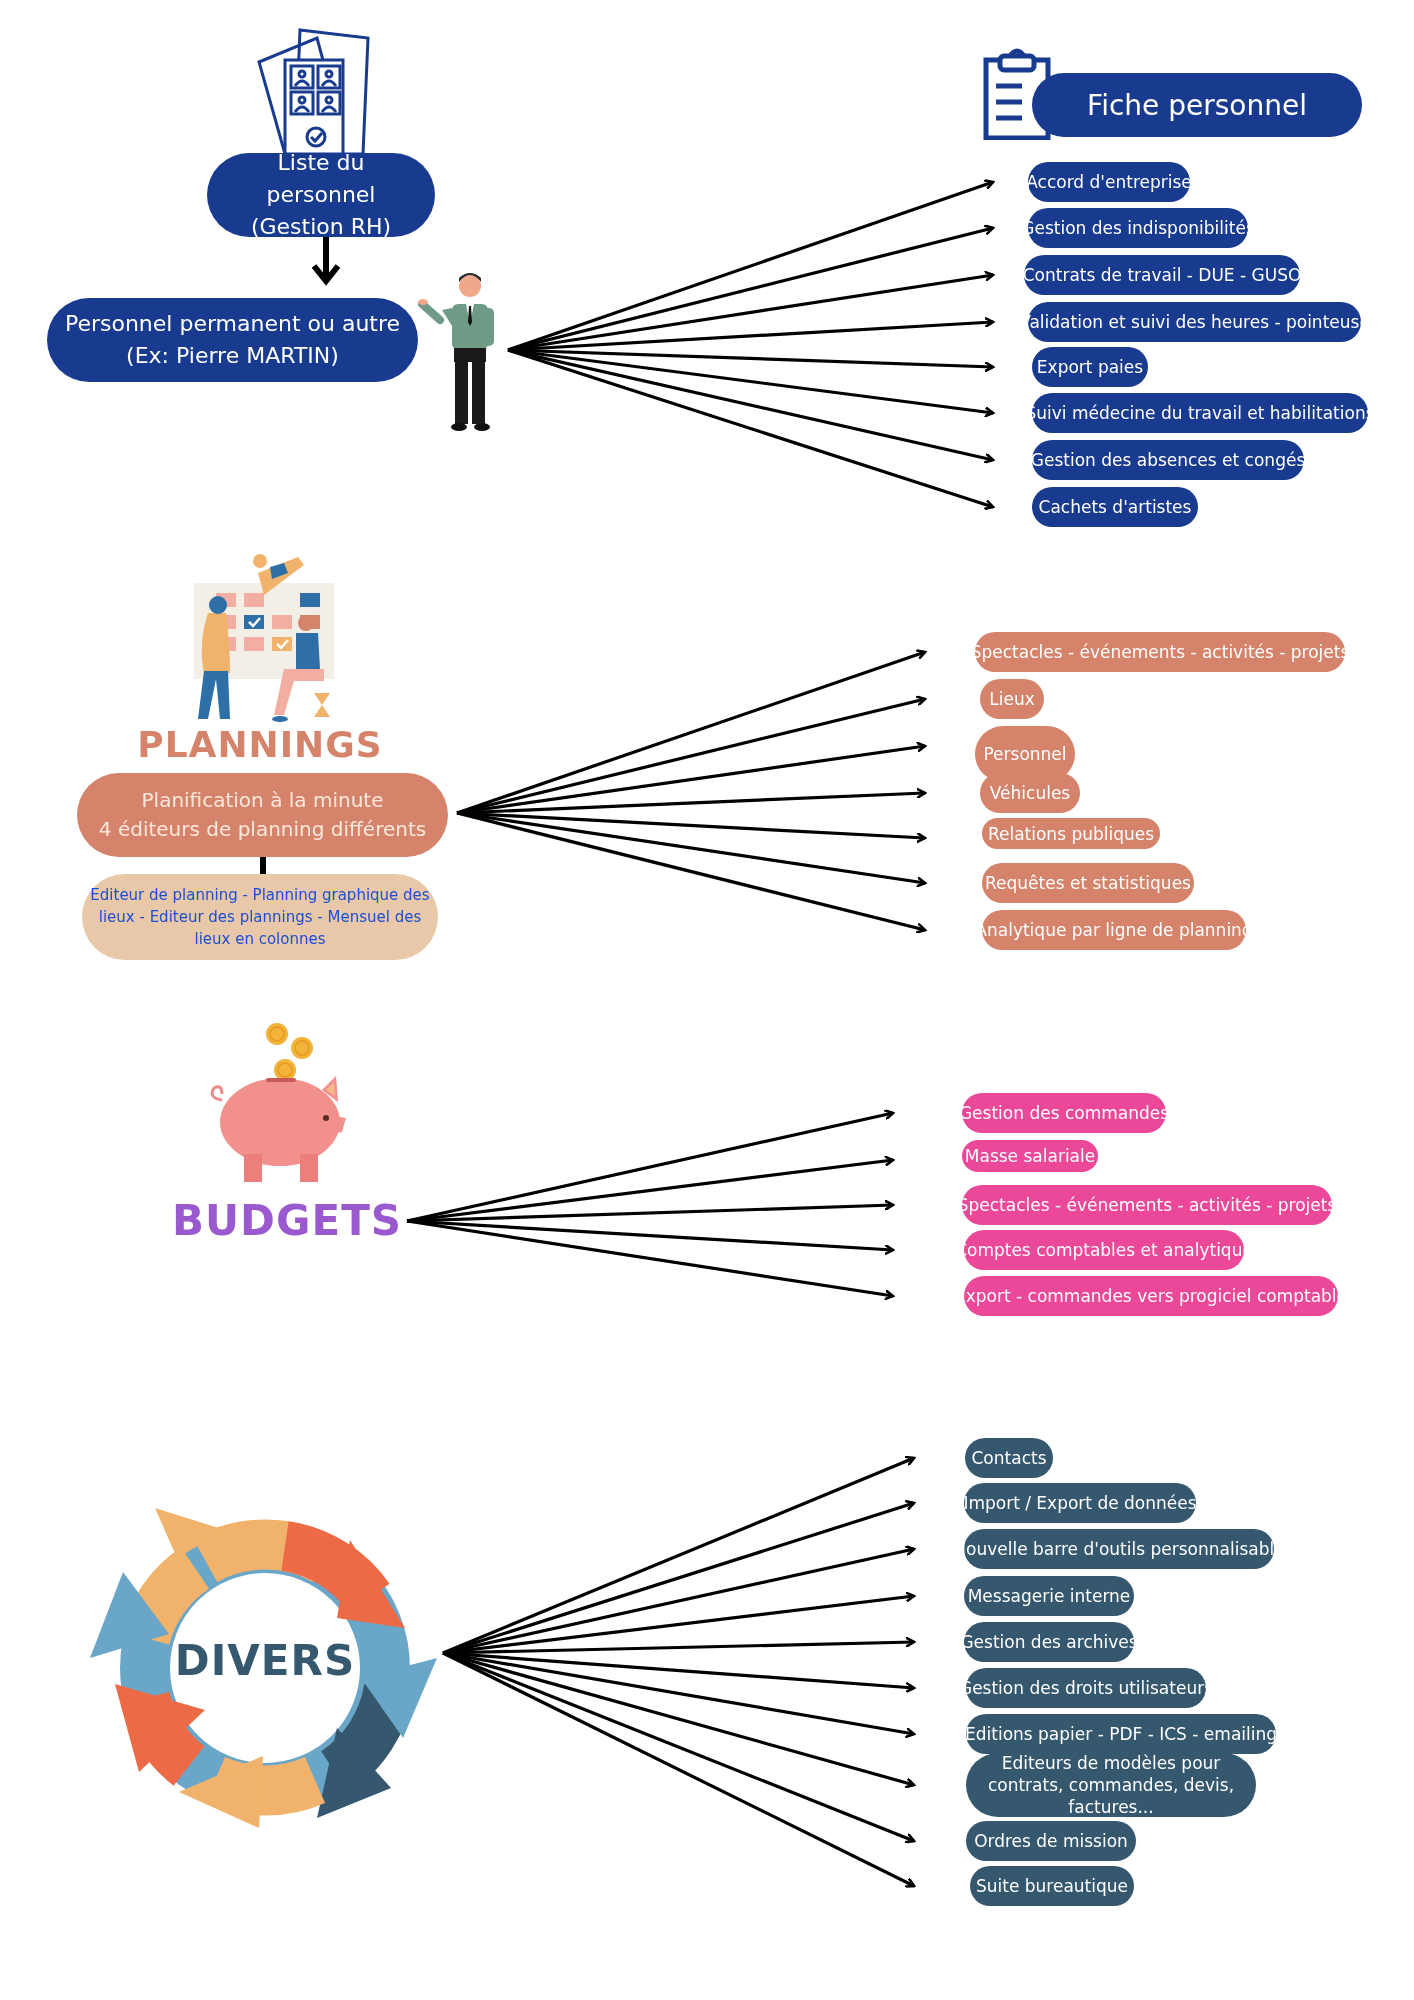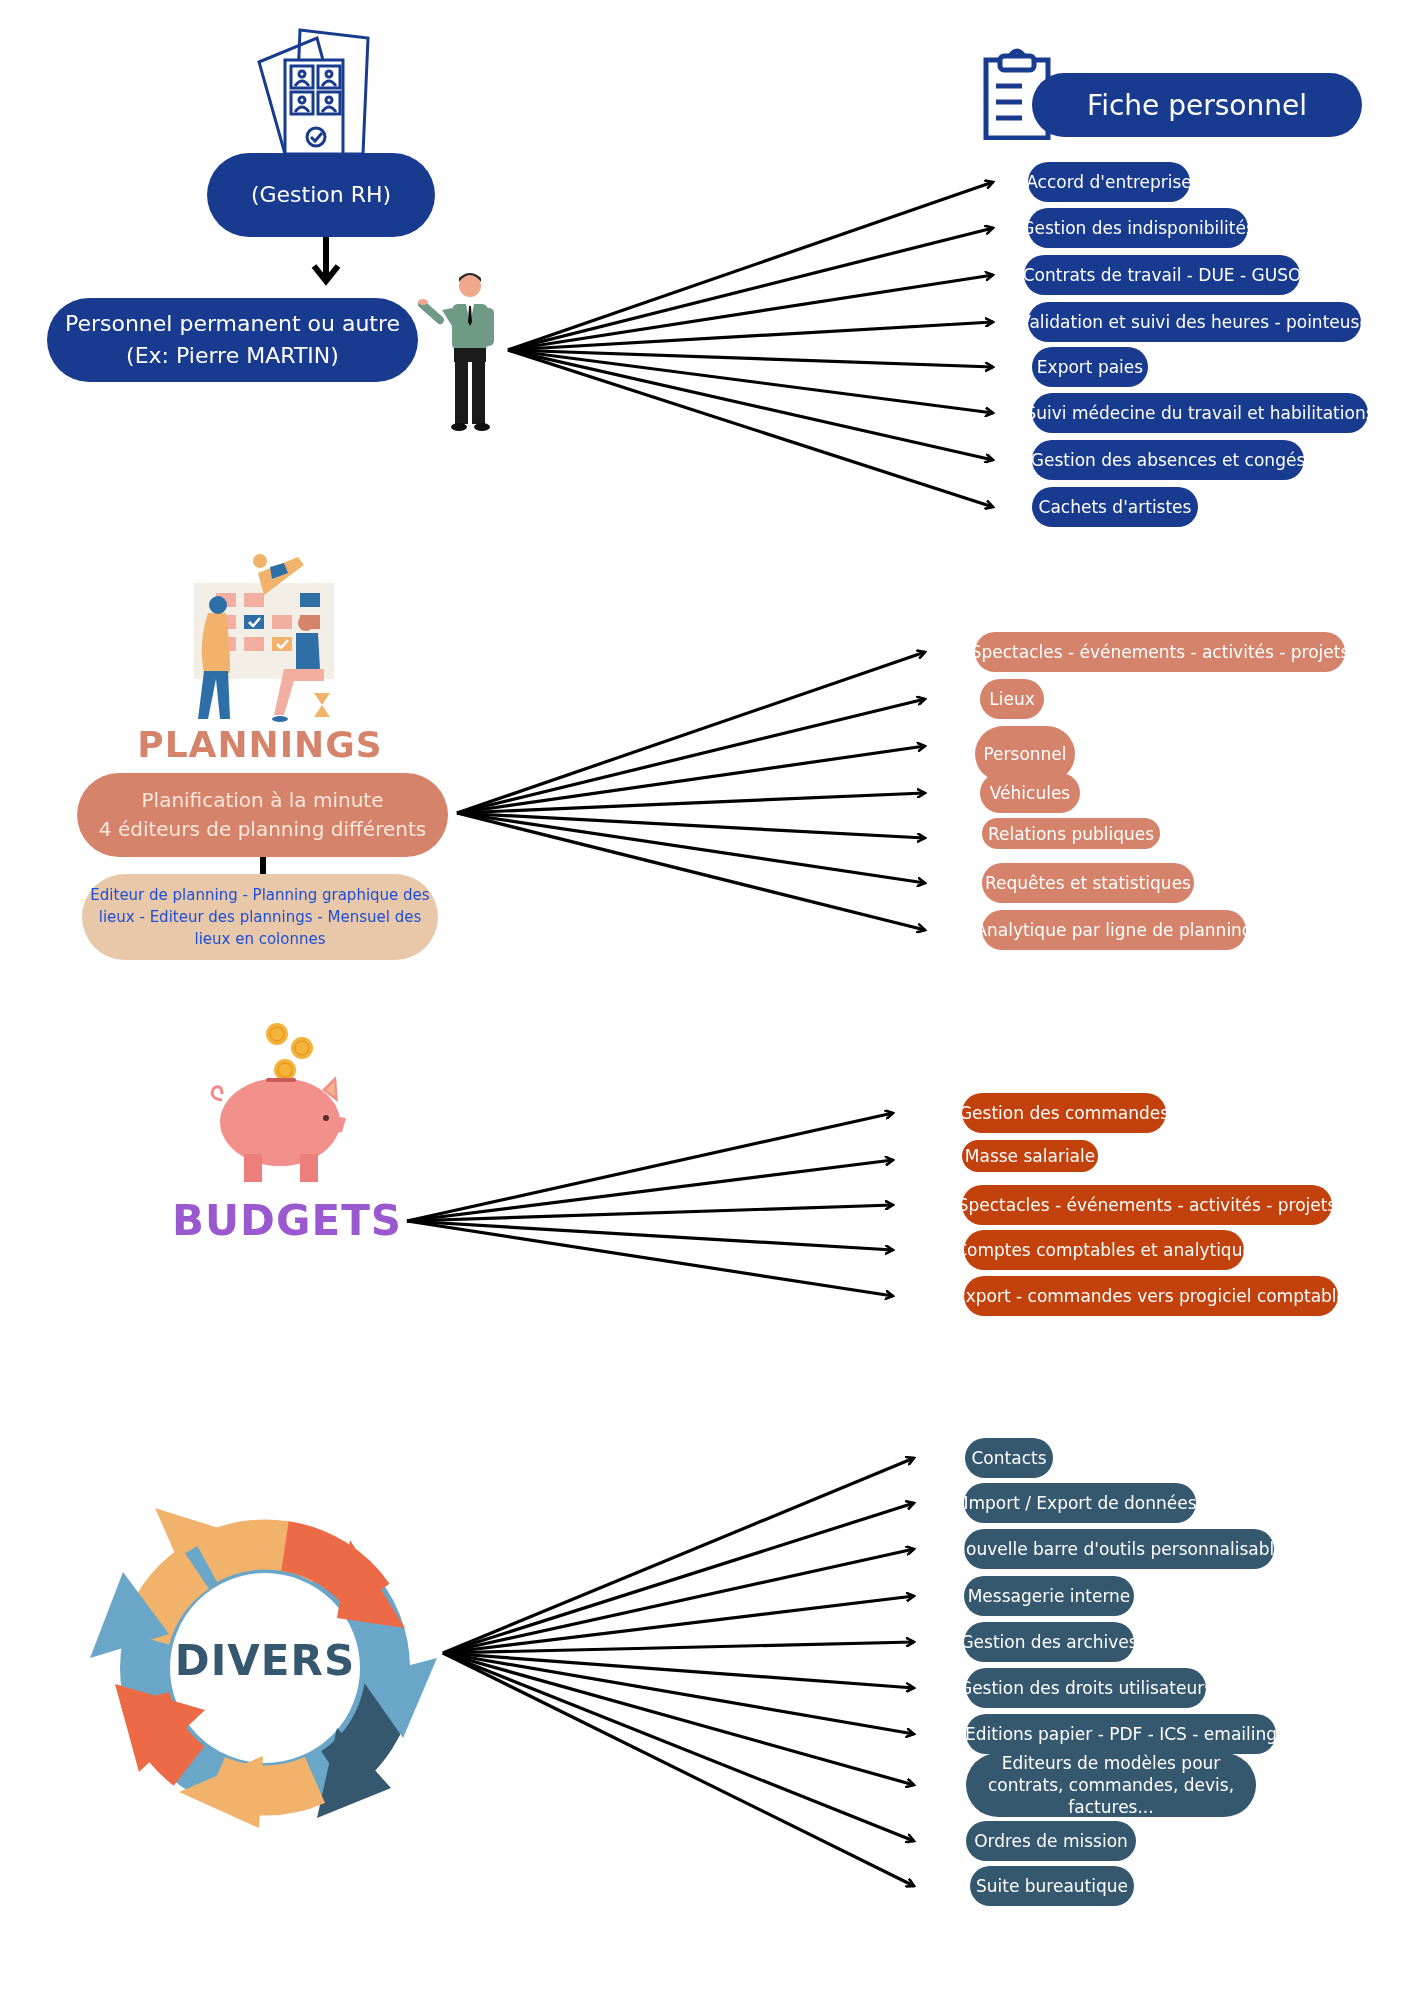--- a/index.html
+++ b/index.html
@@ -3,21 +3,21 @@
 <meta charset="utf-8">
 <style>
   html,body{margin:0;padding:0;background:#ffffff;}
   body{width:1414px;height:2000px;position:relative;overflow:hidden;font-family:"DejaVu Sans","Liberation Sans",sans-serif;}
   .abs{position:absolute;}
   .pill{position:absolute;border-radius:999px;color:#fff;display:flex;align-items:center;justify-content:center;text-align:center;white-space:nowrap;box-sizing:border-box;padding:0 14px;}
   .big{font-size:22px;line-height:32px;flex-direction:column;white-space:normal;}
   .item{font-size:17px;height:40px;}
   .blue{background:#193b8f;}
   .orange{background:#d5836a;}
-  .purple{background:#c2410c;}
+  .purple{background:#ec4899;}
   .slate{background:#35586f;}
   .tan{background:#e8c8a8;color:#1d4ed8;}
   .heading{position:absolute;font-weight:bold;letter-spacing:1px;font-family:"DejaVu Sans","Liberation Sans",sans-serif;}
   svg.arrows{position:absolute;left:0;top:0;width:1414px;height:2000px;pointer-events:none;}
 </style>
 </head>
 <body>
 
 <svg class="arrows" viewBox="0 0 1414 2000">
   <defs>
@@ -84,20 +84,21 @@
         <path d="M40,86 q7,-10 14,0"></path>
       <circle cx="74" cy="74" r="3"></circle>
         <path d="M67,86 q7,-10 14,0"></path>
       <circle cx="61" cy="111" r="9"></circle>
         <path d="M56,111 l4,4 l7,-8"></path>
     </g>
   </svg>
 </div>
 
 <div class="pill blue big" style="left:207px;top:153px;width:228px;height:84px;">
+  <span>Liste du personnel</span>
   <span>(Gestion RH)</span>
 </div>
 
 <div class="pill blue big" style="left:47px;top:298px;width:371px;height:84px;">
   <span>Personnel permanent ou autre</span>
   <span>(Ex: Pierre MARTIN)</span>
 </div>
 
 <div class="abs" style="left:418px;top:264px;width:82px;height:170px;">
   <svg width="82" height="170" viewBox="0 0 82 170">

